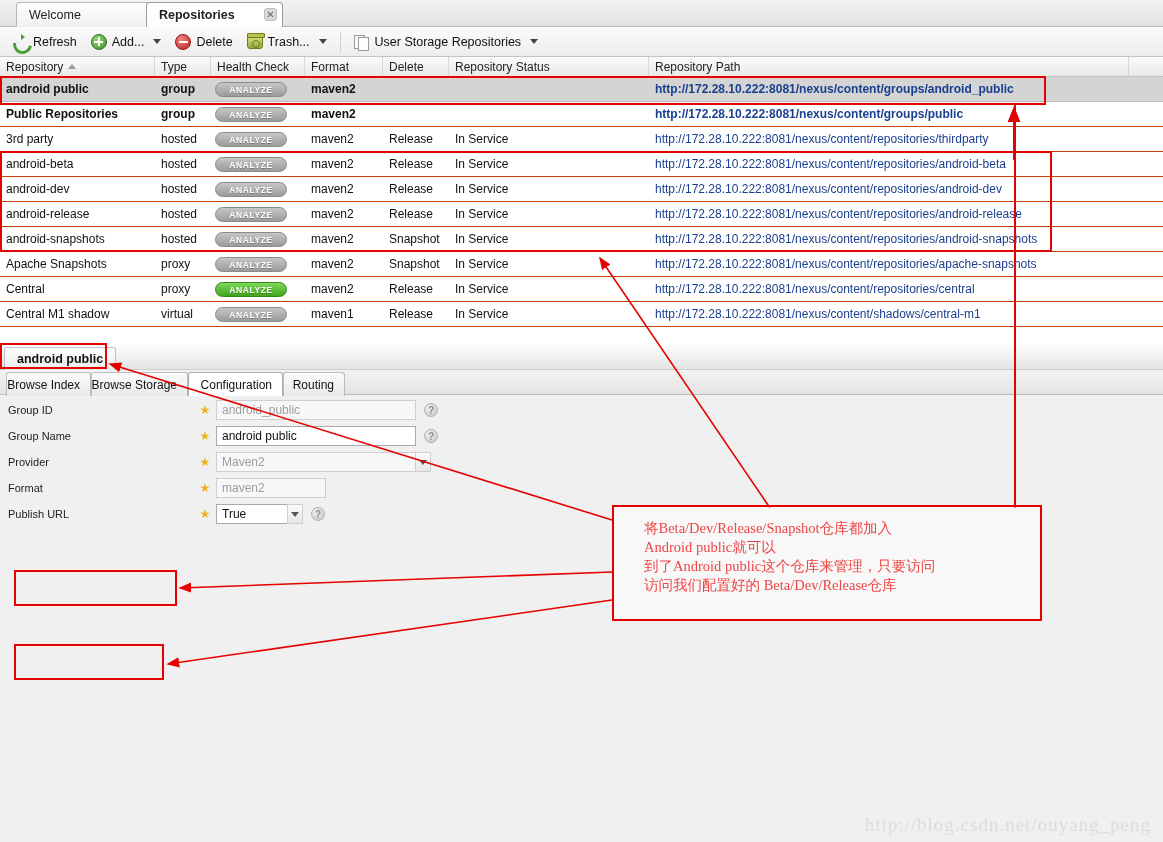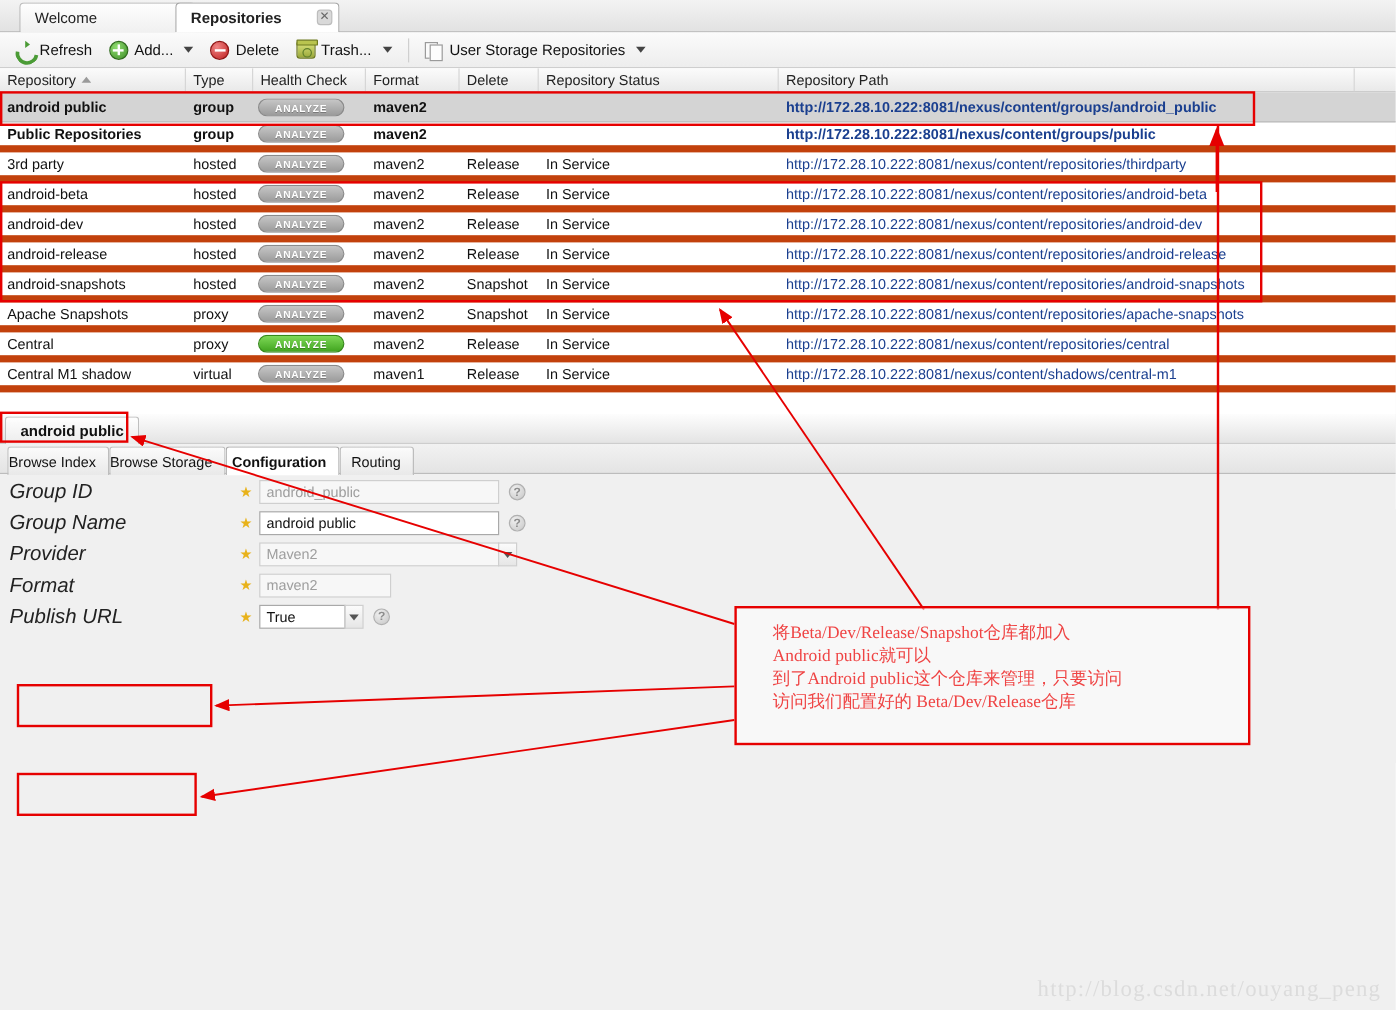--- a/index.html
+++ b/index.html
@@ -63,21 +63,21 @@
   .ico-pages:before{content:"";position:absolute;left:0;top:1px;width:9px;height:12px;background:#fafafa;border:1px solid #9a9a9a;}
   .ico-pages:after{content:"";position:absolute;left:4px;top:3px;width:9px;height:12px;background:#fdfdfd;border:1px solid #9a9a9a;}
   
   .grid{ position:absolute; left:0; top:57px; width:1163px; height:288px; background:#fff; }
   .ghead{
     display:flex; height:20px; background:linear-gradient(#fbfbfb,#e9e9e9);
     border-bottom:1px solid #c0c0c0; font-size:12px; color:#222;
   }
   .ghead .gh{ display:flex; align-items:center; padding-left:6px; border-right:1px solid #d6d6d6; overflow:hidden; white-space:nowrap;}
   .gsortarrow{ width:0;height:0;border-left:4px solid transparent;border-right:4px solid transparent;border-bottom:5px solid #9a9a9a; margin-left:5px;}
-  .grow{ display:flex; height:25px; border-bottom:6px solid #c2410c; align-items:center; font-size:12px; }
+  .grow{ display:flex; height:25px; border-bottom:1px solid #c2410c; align-items:center; font-size:12px; }
   .grow.sel{ background:#d4d4d4; font-weight:bold; border-bottom:1px solid #bbb;}
   .grow.bold{ font-weight:bold; }
   .gc{ padding-left:6px; overflow:hidden; white-space:nowrap; text-overflow:clip;}
   .gc.path{ color:#1a3f8f; }
   .grow.sel .gc.path{ color:#1a3f8f; }
   .c0{width:155px;} .c1{width:56px;} .c2{width:94px;} .c3{width:78px;}
   .c4{width:66px;} .c5{width:200px;} .c6{width:480px;}
   .analyze{
     width:72px; height:15px; border-radius:8px; font-size:8.5px; font-weight:bold;
     color:#fff; letter-spacing:.6px; text-align:center; line-height:15px;
@@ -99,24 +99,24 @@
   }
   .dtabs{
     position:absolute; left:0; top:25px; width:1163px; height:25px;
     background:linear-gradient(#f2f2f2,#e4e4e4); border-bottom:1px solid #bcbcbc;
   }
   .dtab{
     position:absolute; top:2px; height:24px; display:flex; align-items:center;
     padding:0 10px; font-size:12px; border:1px solid #bdbdbd; border-bottom:none;
     border-radius:3px 3px 0 0; background:linear-gradient(#fbfbfb,#e9e9e9); white-space:nowrap;justify-content:flex-end;
   }
-  .dtab.active{ background:#fff; font-weight:bold; border-color:#a9a9a9;}
+  .dtab.active{ background:#fff; font-weight:normal; border-color:#a9a9a9;}
   .form{ position:absolute; left:0; top:52px; width:1163px; }
   .frow{ display:flex; align-items:center; height:26px; padding-left:8px; }
-  .flabel{ width:190px; font-size:17px; color:#222;font-style:italic; }
+  .flabel{ width:190px; font-size:11px; color:#222; }
   .star{ width:14px; color:#e8b21a; font-size:12px; text-align:center; }
   .fin{
     height:20px; border:1px solid #cfcfcf; background:#f7f7f7; color:#9e9e9e;
     font-size:12px; padding:0 5px; display:flex; align-items:center; margin-left:4px;
     font-family:"Liberation Sans",sans-serif;
   }
   .fin.active{ background:#fff; color:#111; border-color:#a9a9a9; }
   .fin.w200{ width:200px;} .fin.w110{ width:110px;} .fin.w80{ width:72px;}
   .sel-arrow{
     width:16px; height:20px; margin-left:-1px; border:1px solid #cfcfcf; background:linear-gradient(#fbfbfb,#e6e6e6);

